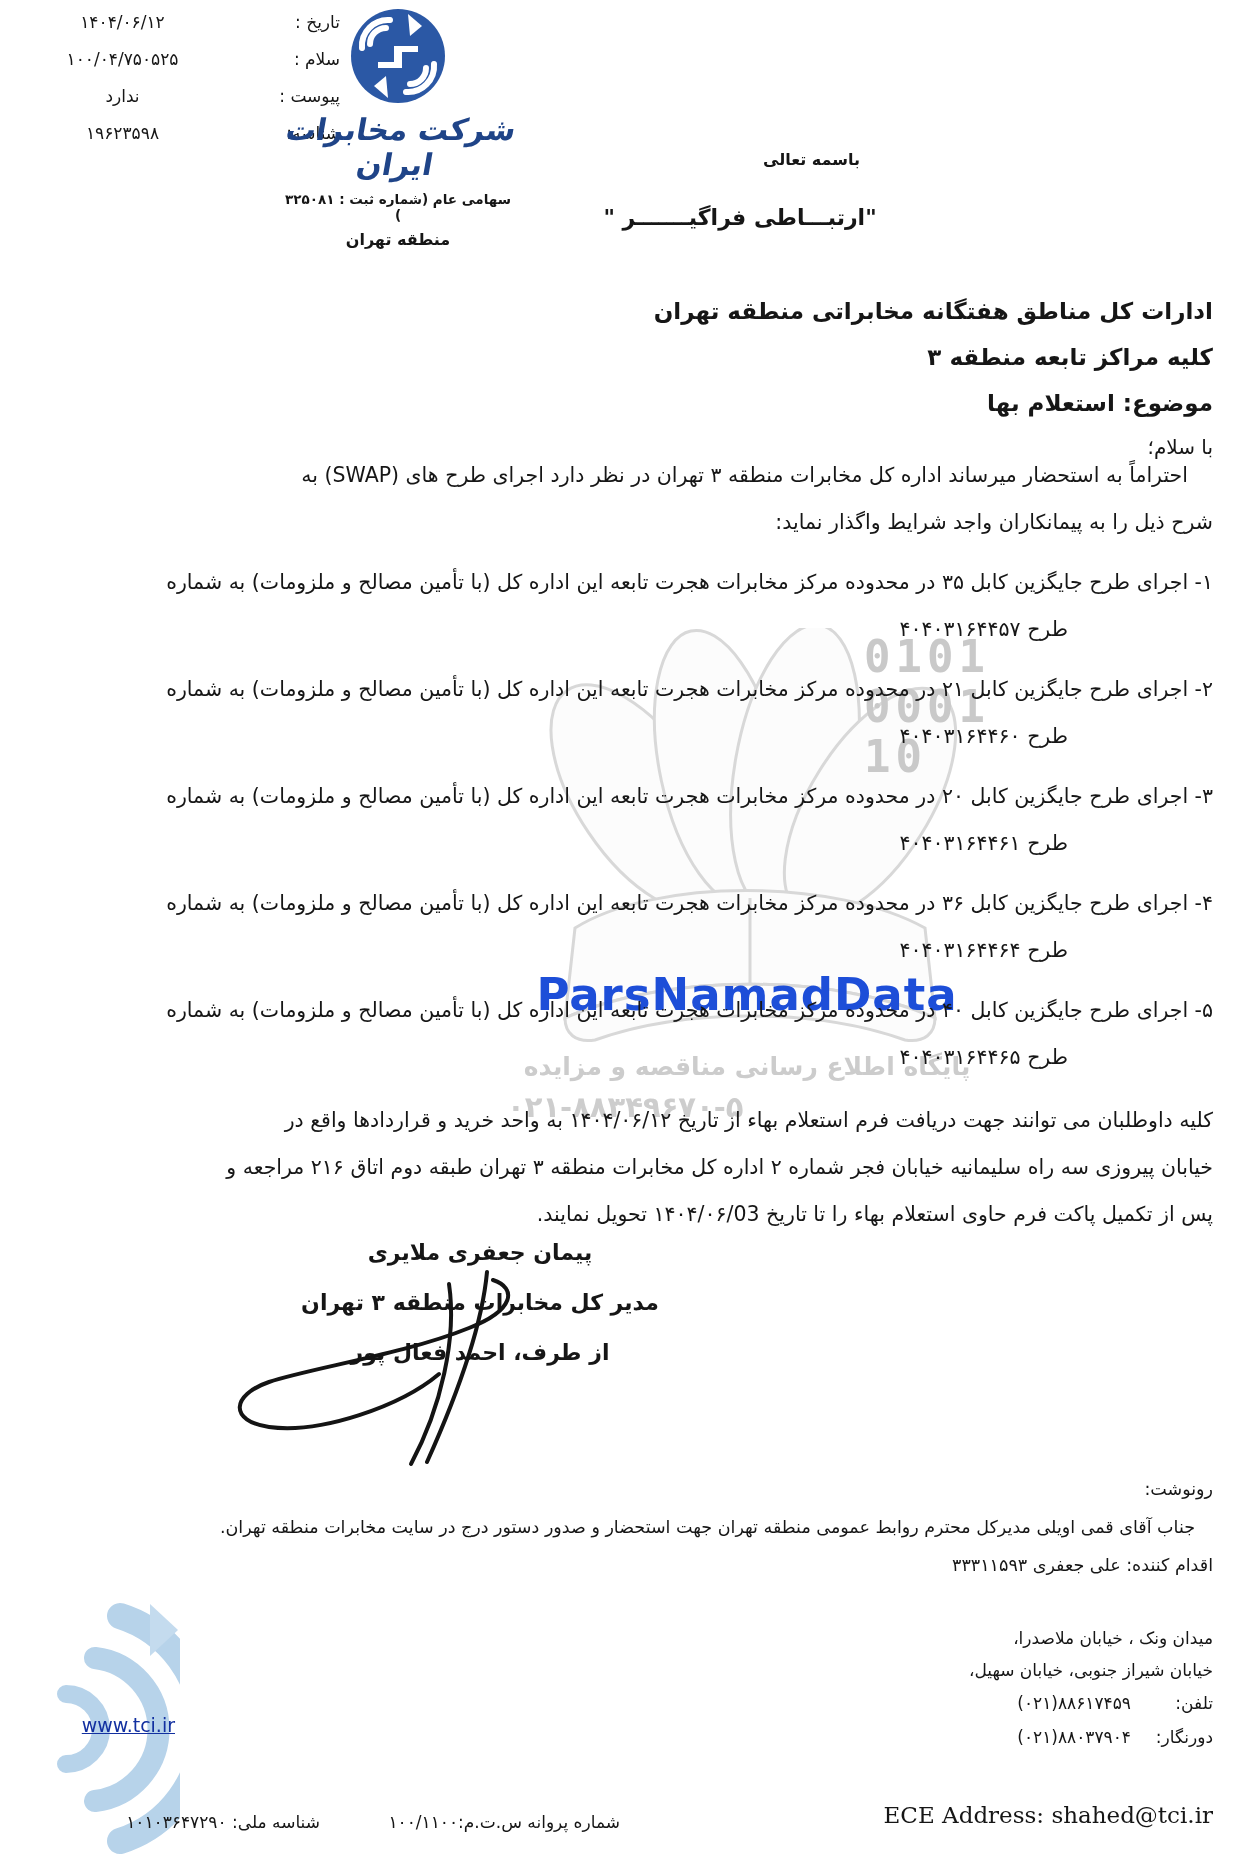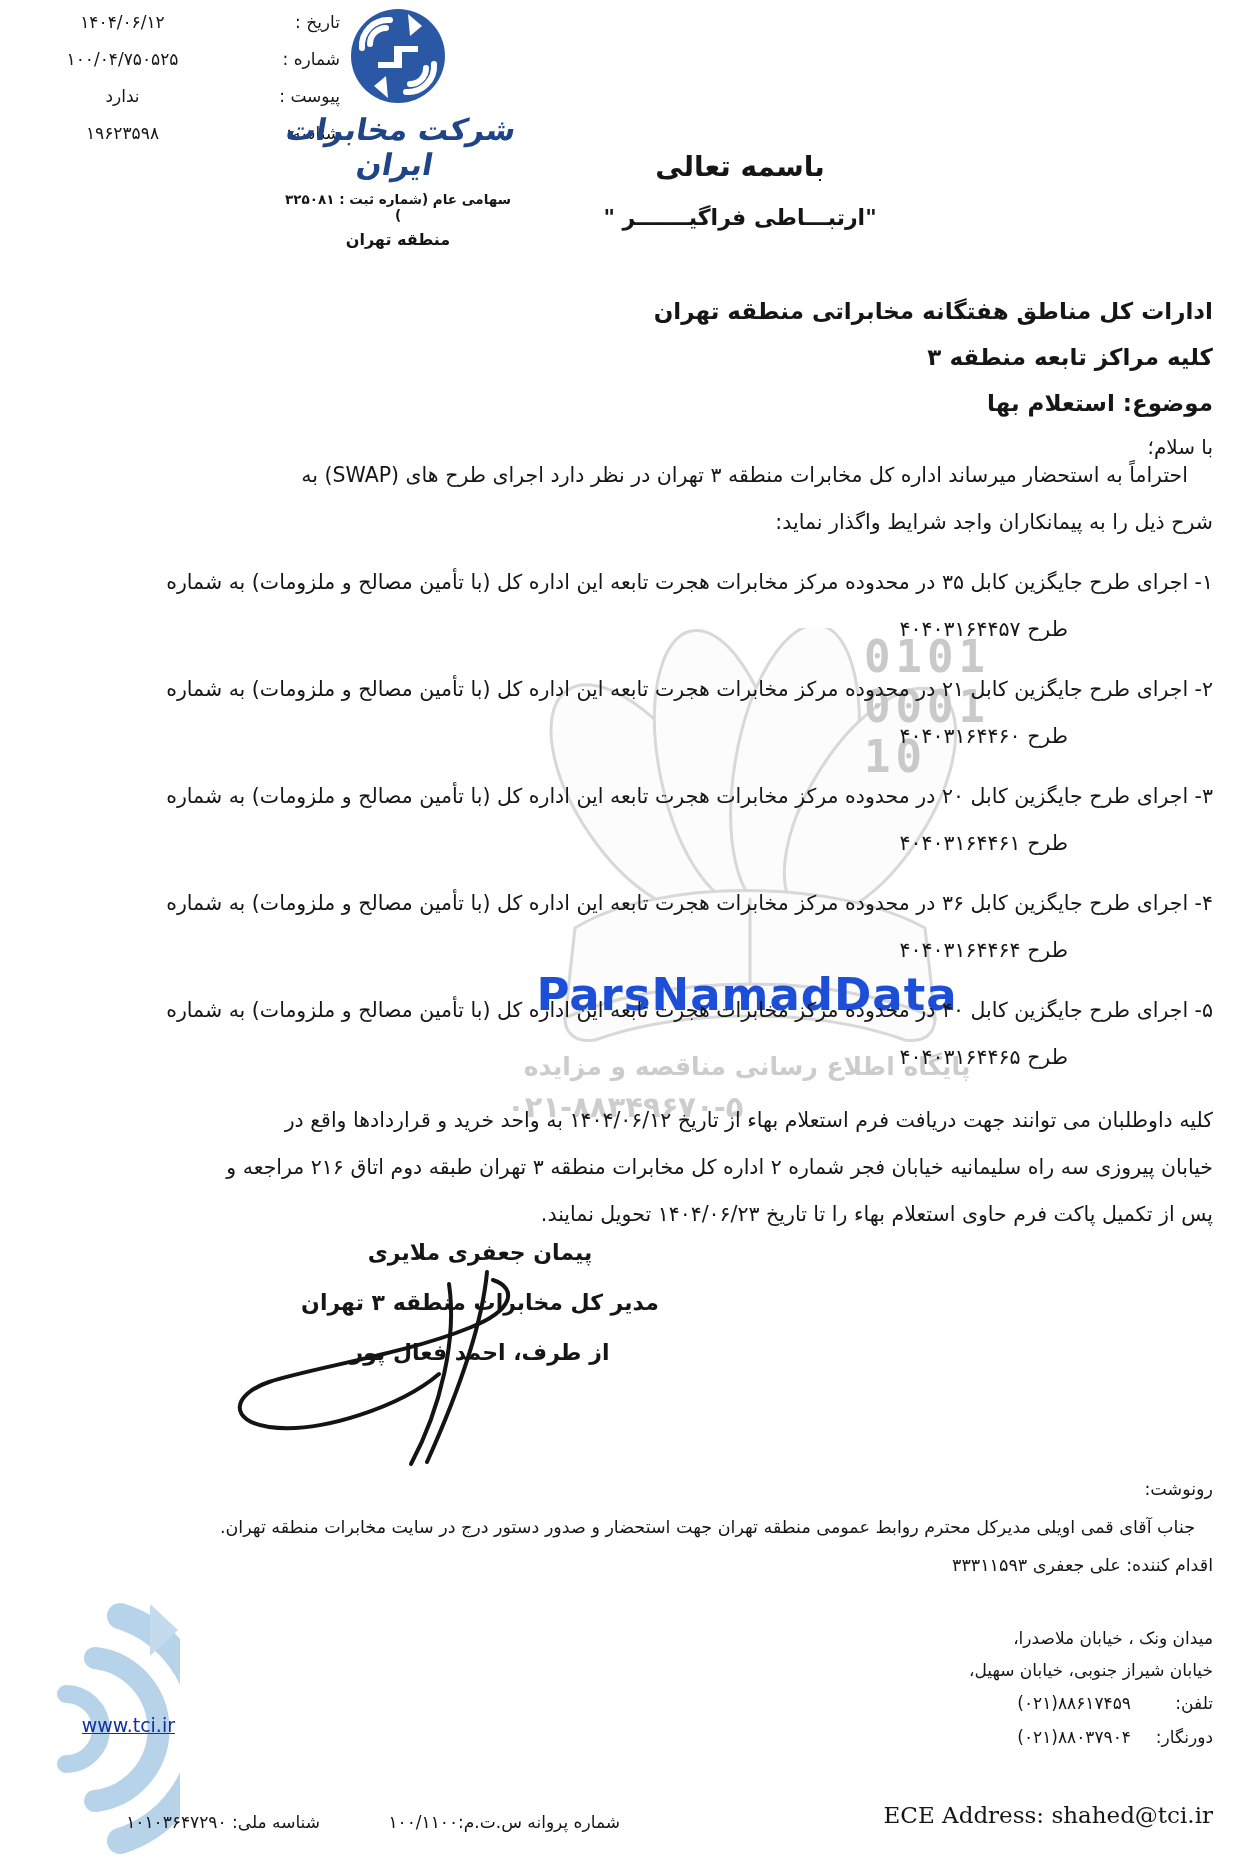--- a/index.html
+++ b/index.html
@@ -14,21 +14,21 @@
   
   .meta-block { top:12px; right:915px; width:330px; font-size:17px; }
   .meta-row { display:flex; direction:rtl; align-items:baseline; height:37px; }
   .meta-row .lbl { width:105px; text-align:right; letter-spacing:1px; }
   .meta-row .val { flex:1; text-align:center; }
   
   .logo-block { top:6px; left:283px; width:230px; text-align:center; }
   .logo-callig { font-size:30px; font-weight:bold; color:#1f4488; transform:skewX(-10deg); margin-top:2px; letter-spacing:1px; }
   .logo-type { font-size:13.5px; font-weight:bold; margin-top:9px; }
   .logo-region { font-size:16px; font-weight:bold; margin-top:7px; }
-  .besmele { top:150px; left:620px; width:240px; text-align:center; font-size:28px; font-weight:bold; }
+  .besmele { top:150px; left:620px; width:240px; font-size:16px; font-weight:bold; }
   .slogan { top:205px; left:590px; width:300px; text-align:center; font-size:22px; font-weight:bold; }
   
   .recipients { top:288px; right:42px; left:42px; text-align:right; }
   .recipients .r1 { font-size:23px; font-weight:bold; line-height:46px; }
   .subject { font-size:23px; font-weight:bold; line-height:46px; }
   .salutation { font-size:20px; line-height:42px; }
   
   .doc-body { top:452px; right:42px; left:40px; font-size:20.5px; z-index:2; }
   .doc-body .line { line-height:47px; text-align:right; }
   .intro-1 { text-indent:25px; }
@@ -85,21 +85,21 @@
   <div class="abs wm-brand">ParsNamadData</div>
   <div class="abs wm-line">پایگاه اطلاع رسانی مناقصه و مزایده</div>
   <div class="abs wm-phone">۰۲۱-۸۸۳۴۹۶۷۰-۵</div>
 
   <div class="abs meta-block">
     <div class="meta-row">
       <span class="lbl">تاریخ :</span>
       <span class="val">۱۴۰۴/۰۶/۱۲</span>
     </div>
     <div class="meta-row">
-      <span class="lbl">شماره :</span>
+      <span class="lbl">سلام :</span>
       <span class="val">۱۰۰/۰۴/۷۵۰۵۲۵</span>
     </div>
     <div class="meta-row">
       <span class="lbl">پیوست :</span>
       <span class="val">ندارد</span>
     </div>
     <div class="meta-row">
       <span class="lbl">شناسه:</span>
       <span class="val">۱۹۶۲۳۵۹۸</span>
     </div>
@@ -154,21 +154,21 @@
       <div class="line plan-line">طرح ۴۰۴۰۳۱۶۴۴۶۴</div>
     </div>
     <div class="swap-item">
       <div class="line">۵- اجرای طرح جایگزین کابل ۴۰ در محدوده مرکز مخابرات هجرت تابعه این اداره کل (با تأمین مصالح و ملزومات) به شماره</div>
       <div class="line plan-line">طرح ۴۰۴۰۳۱۶۴۴۶۵</div>
     </div>
 
     <div class="closing">
       <div class="line">کلیه داوطلبان می توانند جهت دریافت فرم استعلام بهاء از تاریخ ۱۴۰۴/۰۶/۱۲ به واحد خرید و قراردادها واقع در</div>
       <div class="line">خیابان پیروزی سه راه سلیمانیه خیابان فجر شماره ۲ اداره کل مخابرات منطقه ۳ تهران طبقه دوم  اتاق ۲۱۶ مراجعه و</div>
-      <div class="line">پس از تکمیل پاکت فرم حاوی استعلام بهاء را تا تاریخ  ۱۴۰۴/۰۶/۲۳ تحویل نمایند.</div>
+      <div class="line">پس از تکمیل پاکت فرم حاوی استعلام بهاء را تا تاریخ  ۱۴۰۴/۰۶/03 تحویل نمایند.</div>
     </div>
   </div>
 
   <div class="abs sig-block">
     <div class="s1">پیمان جعفری ملایری</div>
     <div class="s1">مدیر کل مخابرات منطقه ۳ تهران</div>
     <div class="s1">از طرف، احمد فعال پور</div>
   </div>
   <svg class="abs sig-svg" width="330" height="210" viewBox="0 0 330 210" fill="none">
     <g stroke="#141414" stroke-width="4" stroke-linecap="round">

